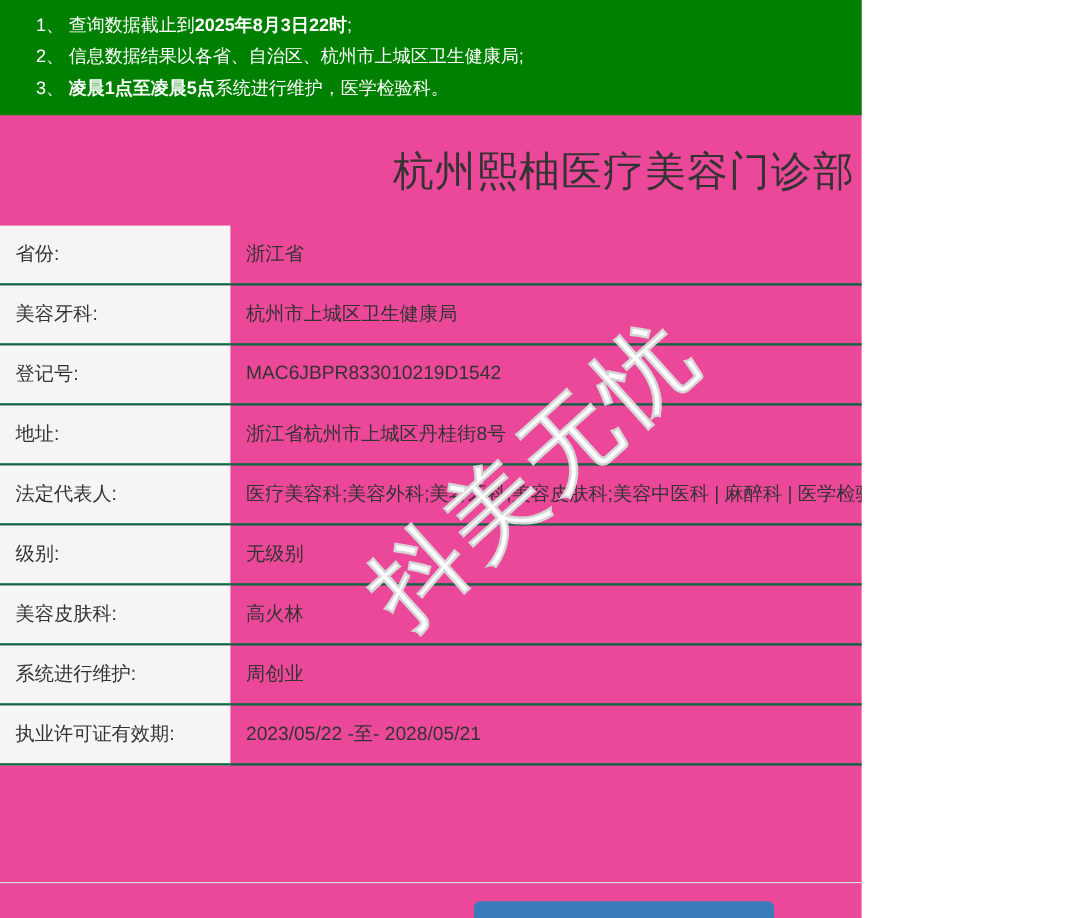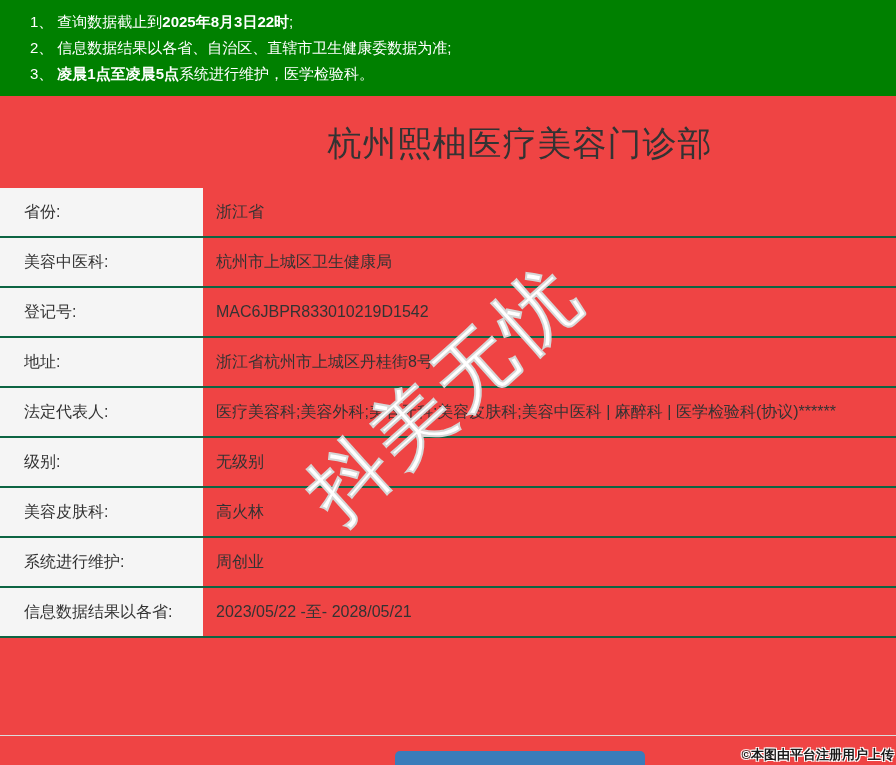--- a/index.html
+++ b/index.html
@@ -2,24 +2,24 @@
 <html style="--banner-green: #008000; --table-border-green: #0d6543; --button-blue: #3a7cba; --label-bg: #f5f5f5; --divider-gray: #dcdcdc; --watermark-gray: #d6d6d6;"><head>
 <meta charset="utf-8">
 <style>
   html, body { margin: 0; padding: 0; }
   body {
     font-family: "Liberation Sans", "DejaVu Sans", sans-serif;
     background: #ffffff;
   }
   .viewport {
     position: relative;
-    width: 896px;
+    width: 718px;
     height: 765px;
     overflow: hidden;
-    background: #ef4444;
+    background: #ec4899;
   }
   .content { width: 1040px; }
 
   
   .banner {
     background: var(--banner-green, #008000);
     padding: 9px 0;
     width: 1040px;
   }
   .notice {
@@ -55,21 +55,21 @@
   .info-table td {
     height: 46px;
     vertical-align: middle;
     font-size: 16px;
     color: #333333;
     border-bottom: 2px solid var(--table-border-green, #0d6543);
     box-sizing: content-box;
   }
   .info-table td.cell-label {
     width: 178px;
-    padding-left: 24px;
+    padding-left: 13px;
     background: var(--label-bg, #f5f5f5);
   }
   .info-table td.cell-value {
     padding-left: 13px;
     white-space: nowrap;
     overflow: hidden;
   }
 
   
   .divider {
@@ -124,37 +124,37 @@
 <body>
 
 <div class="viewport">
   <div class="content">
 
     <div class="banner">
       <div class="notice">
         <span class="num">1、</span><span>查询数据截止到</span><b>2025年8月3日22时</b><span>;</span>
       </div>
       <div class="notice">
-        <span class="num">2、</span><span>信息数据结果以各省、自治区、直辖市卫生健康委数据为准;</span><b></b><span></span>
+        <span class="num">2、</span><span>信息数据结果以各省、自治区、杭州市上城区卫生健康局;</span><b></b><span></span>
       </div>
       <div class="notice">
         <span class="num">3、</span><span></span><b>凌晨1点至凌晨5点</b><span>系统进行维护，医学检验科。</span>
       </div>
     </div>
 
     <h1 class="page-title">杭州熙柚医疗美容门诊部</h1>
 
     <table class="info-table">
       <tbody>
         <tr>
           <td class="cell-label">省份:</td>
           <td class="cell-value">浙江省</td>
         </tr>
         <tr>
-          <td class="cell-label">美容中医科:</td>
+          <td class="cell-label">美容牙科:</td>
           <td class="cell-value">杭州市上城区卫生健康局</td>
         </tr>
         <tr>
           <td class="cell-label">登记号:</td>
           <td class="cell-value">MAC6JBPR833010219D1542</td>
         </tr>
         <tr>
           <td class="cell-label">地址:</td>
           <td class="cell-value">浙江省杭州市上城区丹桂街8号</td>
         </tr>
@@ -168,27 +168,26 @@
         </tr>
         <tr>
           <td class="cell-label">美容皮肤科:</td>
           <td class="cell-value">高火林</td>
         </tr>
         <tr>
           <td class="cell-label">系统进行维护:</td>
           <td class="cell-value">周创业</td>
         </tr>
         <tr>
-          <td class="cell-label">信息数据结果以各省:</td>
+          <td class="cell-label">执业许可证有效期:</td>
           <td class="cell-value">2023/05/22 -至- 2028/05/21</td>
         </tr>
       </tbody>
     </table>
 
     <div class="divider"></div>
 
     <button class="close-btn">〖关闭窗口〗</button>
   </div>
 
   <div class="watermark">抖美无忧</div>
 
-  <div class="attribution">©本图由平台注册用户上传</div>
 </div>
 
 </body></html>

